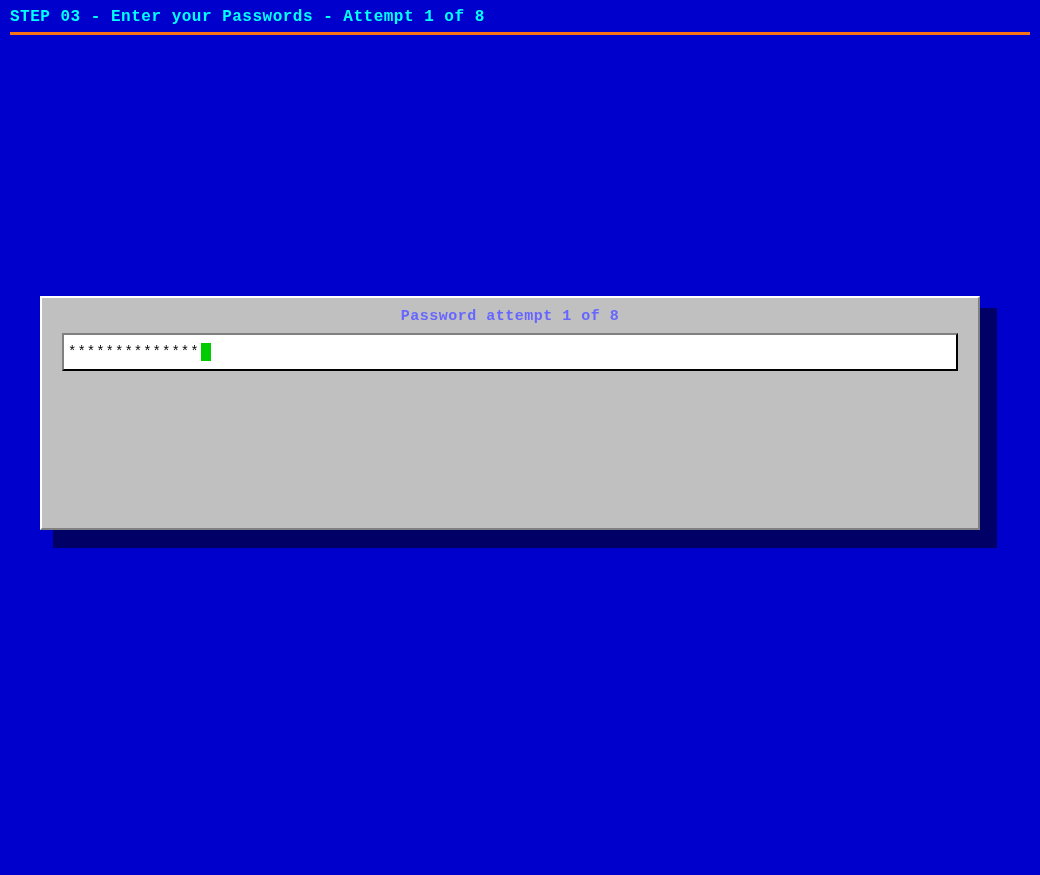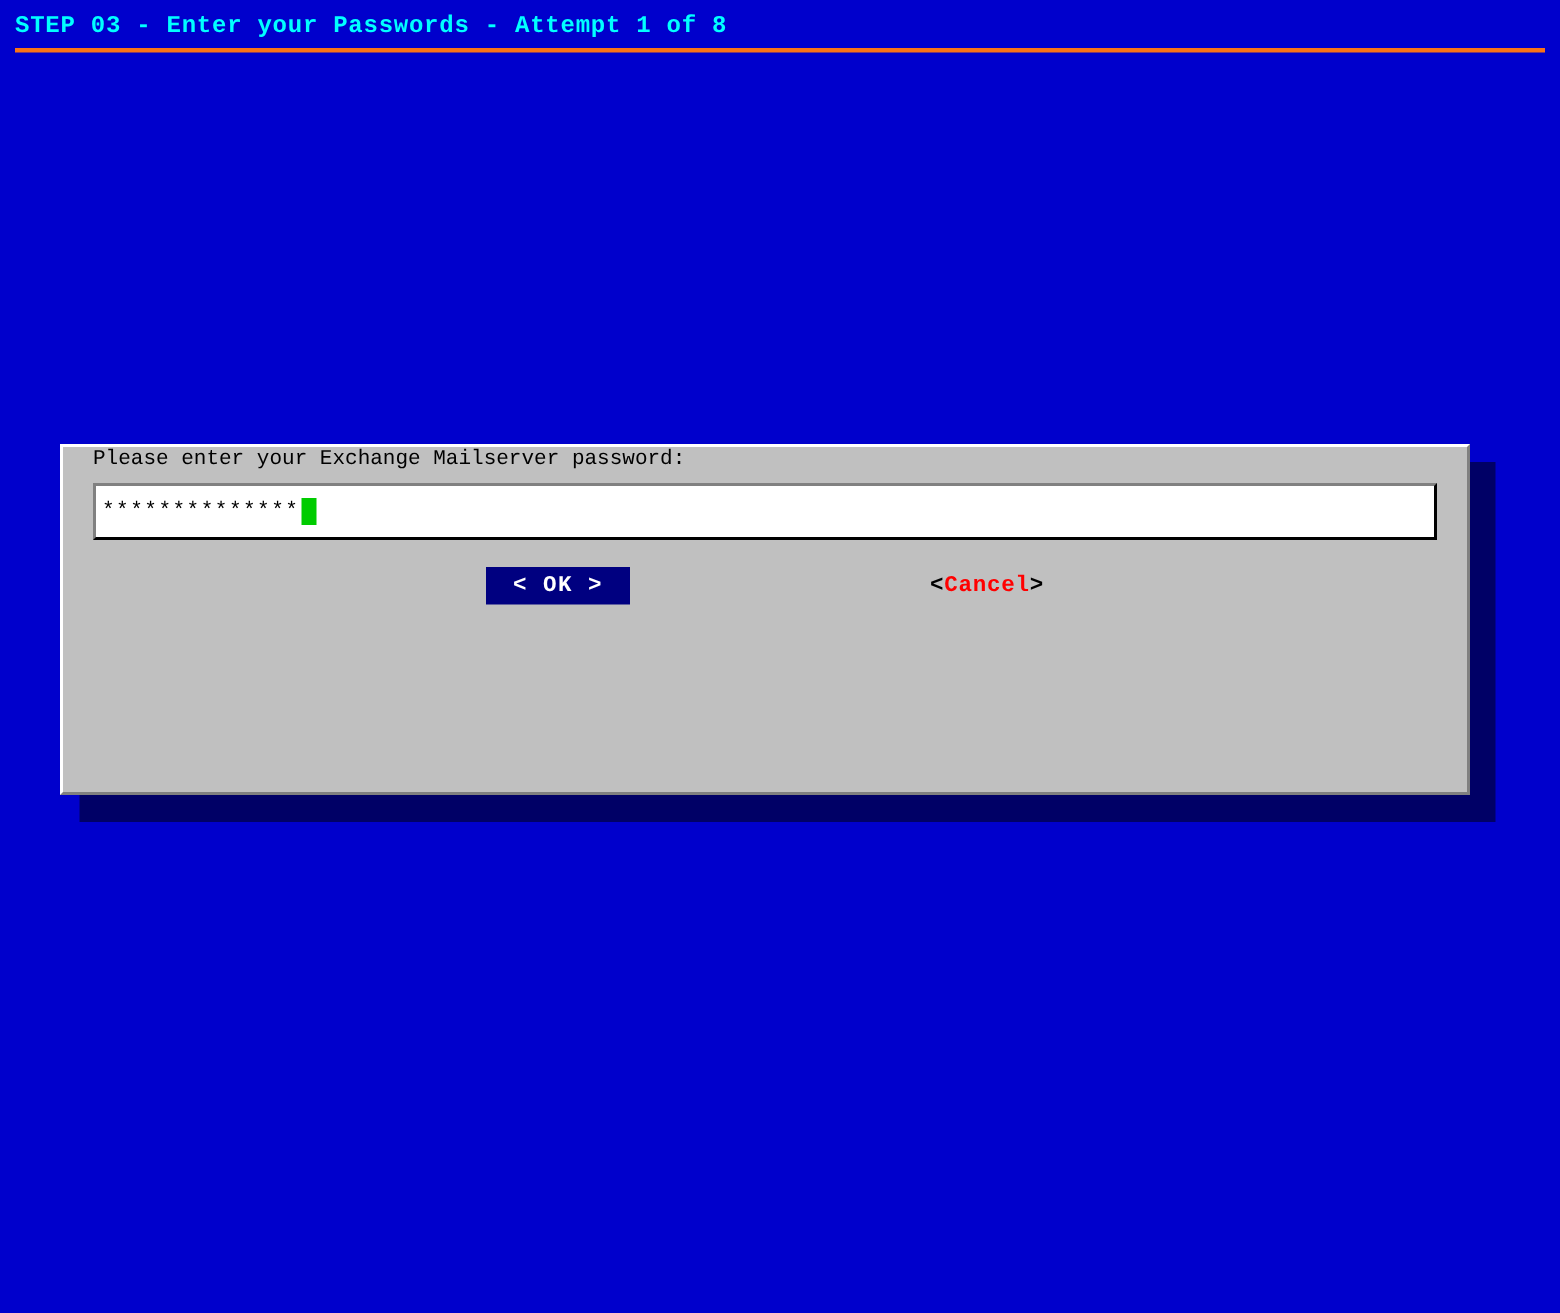--- a/index.html
+++ b/index.html
@@ -139,28 +139,22 @@
 </head>
 <body>
 
 <div id="title-bar">
   <span>STEP 03 - Enter your Passwords - Attempt 1 of 8</span>
 </div>
 
 <div id="dialog-shadow"></div>
 
 <div id="dialog">
-  <div id="dialog-prompt">Please enter your Exchange Mailserver password:</div>
+  <div id="dialog-title">Password attempt 1 of 8</div>
 
   <div id="password-field-container">
     <div id="password-display">
       <span id="password-stars">**************</span>
       <span id="cursor-block"></span>
     </div>
   </div>
 
-  <div id="button-row">
-    <button id="ok-button">&lt;  OK  &gt;</button>
-    <button id="cancel-button">
-      <span>&lt;</span><span style="color:#ff0000;">Cancel</span><span>&gt;</span>
-    </button>
-  </div>
 </div>
 
 </body></html>

